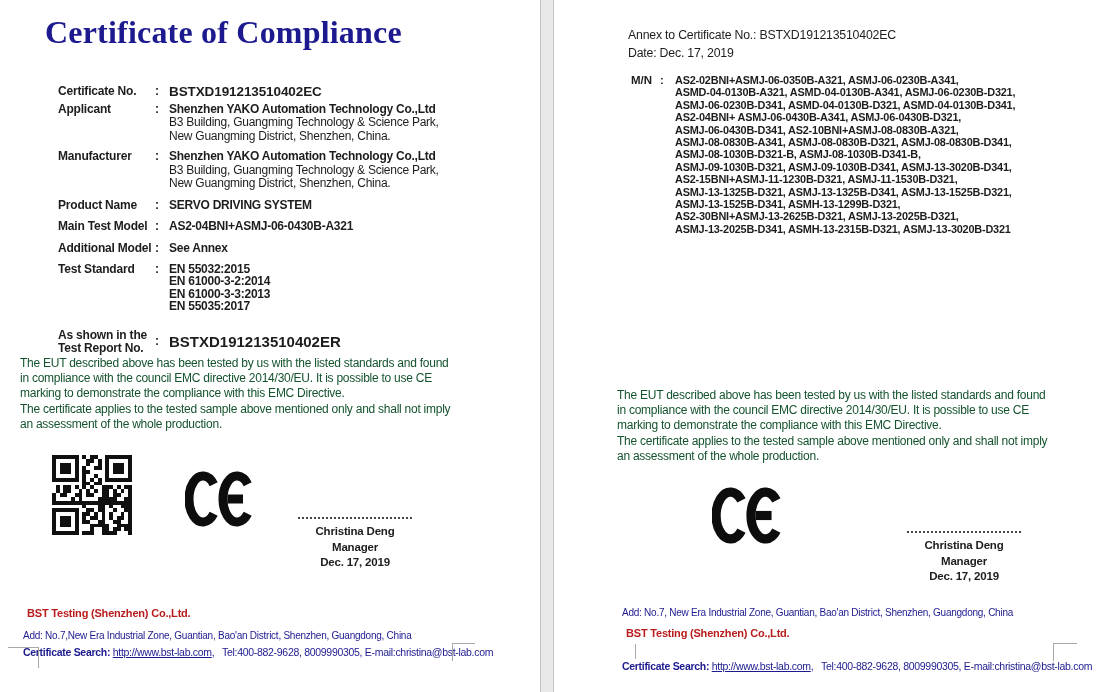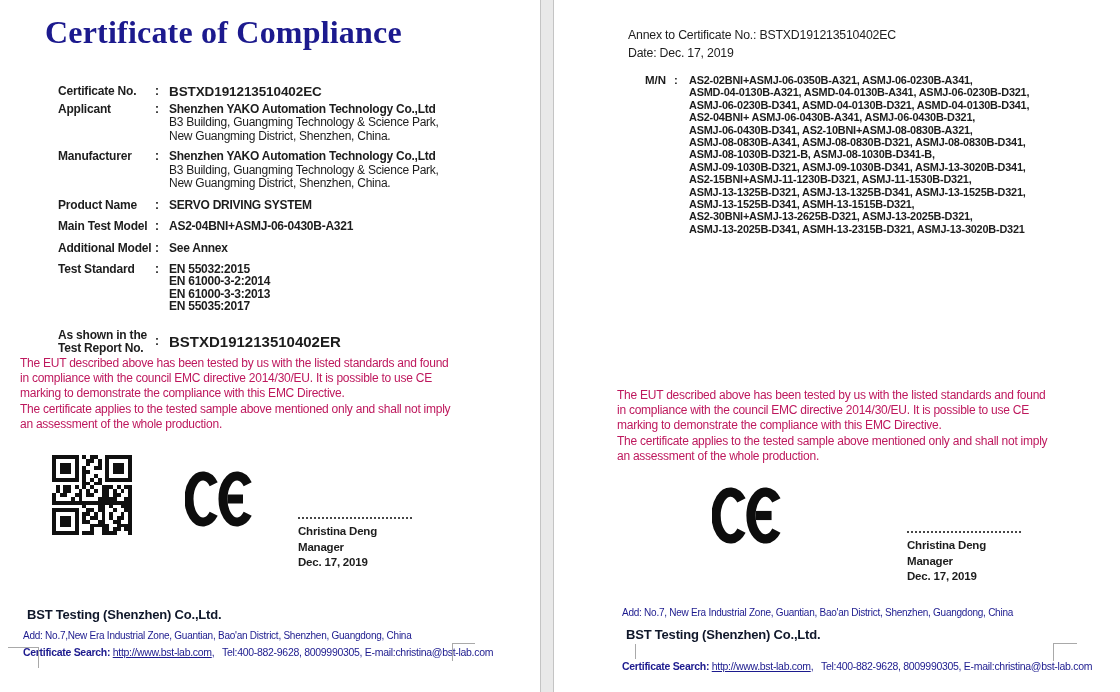--- a/index.html
+++ b/index.html
@@ -28,53 +28,53 @@
   .fcolon{width:14px;flex:none;font-weight:bold;font-size:12px;line-height:13.5px}
   .fval{flex:1;min-width:0}
   .vline{font-weight:bold;font-size:12px;line-height:13.5px;letter-spacing:-.25px;white-space:nowrap}
   .vline:empty{display:none}
   .addr .vline:not(:first-child){font-weight:normal}
   .val-lg .vline{font-size:13.5px;letter-spacing:-.1px}
   .val-xl .vline{font-size:15px;letter-spacing:0}
   .lh12 .vline{line-height:12.4px}
 
   .statement{position:absolute;font-size:12px;line-height:15.2px;letter-spacing:-.25px;
-    white-space:pre-line;color:#be185d}
+    white-space:pre-line;color:#14532d}
   .stmt-l{left:20px;top:356px;width:490px}
   .stmt-r{left:63px;top:388px;width:490px}
 
   .qr{position:absolute;left:52px;top:455px;width:80px;height:80px;
     display:grid;grid-template-columns:repeat(21,1fr);grid-template-rows:repeat(21,1fr)}
   .qr i{display:block;background:#101010}
   .qr b{display:block;background:transparent}
 
   .ce{position:absolute}
   .ce-l{left:185px;top:471px}
   .ce-r{left:712px;top:487px}
 
-  .sig{position:absolute;width:114px;}
+  .sig{position:absolute;width:114px;text-align:center}
   .sig-l{left:298px;top:517px}
   .sig-r{left:907px;top:531px}
   .sig-line{height:0;border-top:2px dotted #474747;margin-bottom:5px}
   .sig-text{font-weight:bold;font-size:11.5px;line-height:15.5px;letter-spacing:-.2px}
 
-  .footer-company{position:absolute;font-weight:bold;font-size:13px;color:#0f172a;
+  .footer-company{position:absolute;font-weight:bold;font-size:11px;color:#b91c1c;
     letter-spacing:-.2px;white-space:nowrap}
   .footer-addr{position:absolute;font-size:10px;color:#1c1a8e;letter-spacing:-.25px;white-space:nowrap}
   .footer-search{position:absolute;font-size:10.5px;color:#1c1a8e;letter-spacing:-.3px;white-space:nowrap}
   .fc-l{left:27px;top:607px}  .fa-l{left:23px;top:630px}  .fs-l{left:23px;top:646px}
   .fc-r{left:626px;top:627px} .fa-r{left:622px;top:607px} .fs-r{left:622px;top:660px}
   .fs-label{font-weight:bold}
   .fs-link{color:#1c1a8e;text-decoration:underline;cursor:pointer}
   .fs-rest{white-space:pre}
 
   
   .annex-head{position:absolute;left:74px;top:26px;font-weight:normal;
     font-size:12.3px;line-height:18px;letter-spacing:-.2px;white-space:nowrap}
-  .mn{position:absolute;left:91px;top:74px;display:flex}
+  .mn{position:absolute;left:77px;top:74px;display:flex}
   .mnlabel{width:29px;flex:none;font-weight:bold;font-size:11.5px;line-height:12.4px}
   .mncolon{width:15px;flex:none;font-weight:bold;font-size:11.5px;line-height:12.4px}
   .mnlines{width:380px}
   .mnline{font-weight:bold;font-size:10.9px;line-height:12.4px;letter-spacing:-.2px;white-space:nowrap}
 
   
   .crop{position:absolute}
   .crop-a{left:8px;top:647px;width:30px;height:20px;border-top:1px solid #a9a9a9;border-right:1px solid #a9a9a9}
   .crop-b{left:452px;top:643px;width:22px;height:17px;border-top:1px solid #a9a9a9;border-left:1px solid #a9a9a9}
   .crop-c{left:635px;top:644px;width:1px;height:15px;border-left:1px solid #a9a9a9}
@@ -651,21 +651,21 @@
       <div class="mnline">AS2-02BNI+ASMJ-06-0350B-A321, ASMJ-06-0230B-A341,</div>
       <div class="mnline">ASMD-04-0130B-A321, ASMD-04-0130B-A341, ASMJ-06-0230B-D321,</div>
       <div class="mnline">ASMJ-06-0230B-D341, ASMD-04-0130B-D321, ASMD-04-0130B-D341,</div>
       <div class="mnline">AS2-04BNI+ ASMJ-06-0430B-A341, ASMJ-06-0430B-D321,</div>
       <div class="mnline">ASMJ-06-0430B-D341, AS2-10BNI+ASMJ-08-0830B-A321,</div>
       <div class="mnline">ASMJ-08-0830B-A341, ASMJ-08-0830B-D321, ASMJ-08-0830B-D341,</div>
       <div class="mnline">ASMJ-08-1030B-D321-B, ASMJ-08-1030B-D341-B,</div>
       <div class="mnline">ASMJ-09-1030B-D321, ASMJ-09-1030B-D341, ASMJ-13-3020B-D341,</div>
       <div class="mnline">AS2-15BNI+ASMJ-11-1230B-D321, ASMJ-11-1530B-D321,</div>
       <div class="mnline">ASMJ-13-1325B-D321, ASMJ-13-1325B-D341, ASMJ-13-1525B-D321,</div>
-      <div class="mnline">ASMJ-13-1525B-D341, ASMH-13-1515B-D321,</div>
+      <div class="mnline">ASMJ-13-1525B-D341, ASMH-13-1299B-D321,</div>
       <div class="mnline">AS2-30BNI+ASMJ-13-2625B-D321, ASMJ-13-2025B-D321,</div>
       <div class="mnline">ASMJ-13-2025B-D341, ASMH-13-2315B-D321, ASMJ-13-3020B-D321</div>
     </div>
   </div>
 
   <div class="statement stmt-r">The EUT described above has been tested by us with the listed standards and found
 in compliance with the council EMC directive 2014/30/EU. It is possible to use CE
 marking to demonstrate the compliance with this EMC Directive.
 The certificate applies to the tested sample above mentioned only and shall not imply
 an assessment of the whole production.</div>

